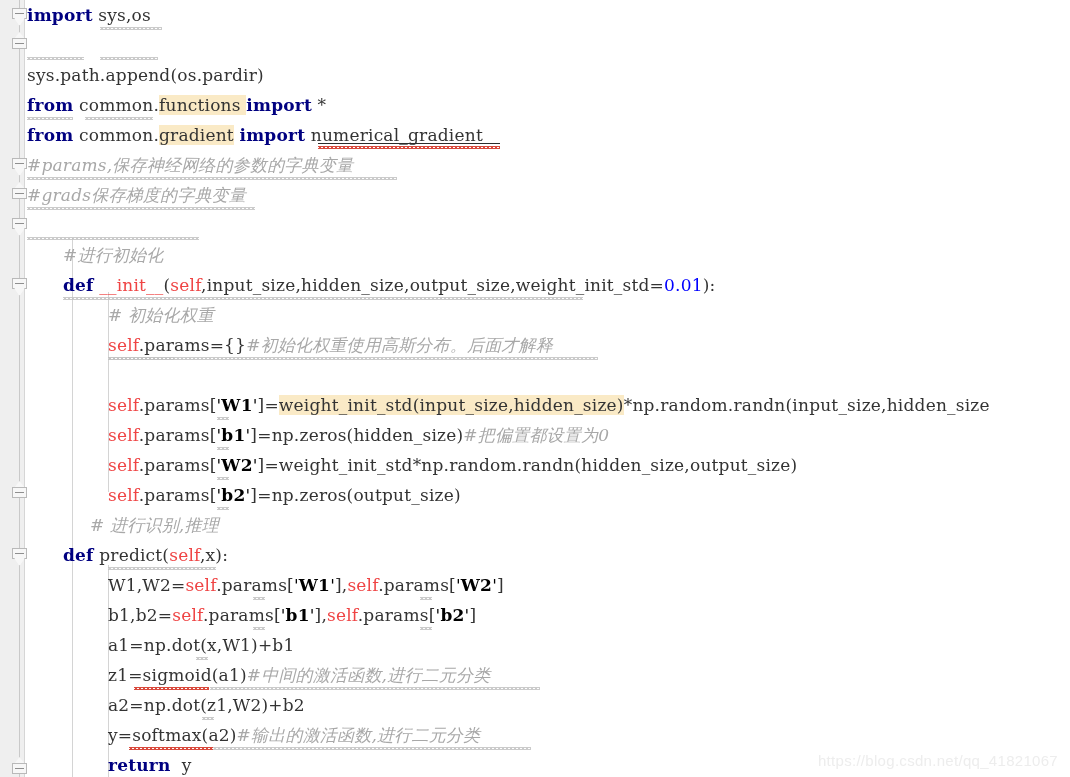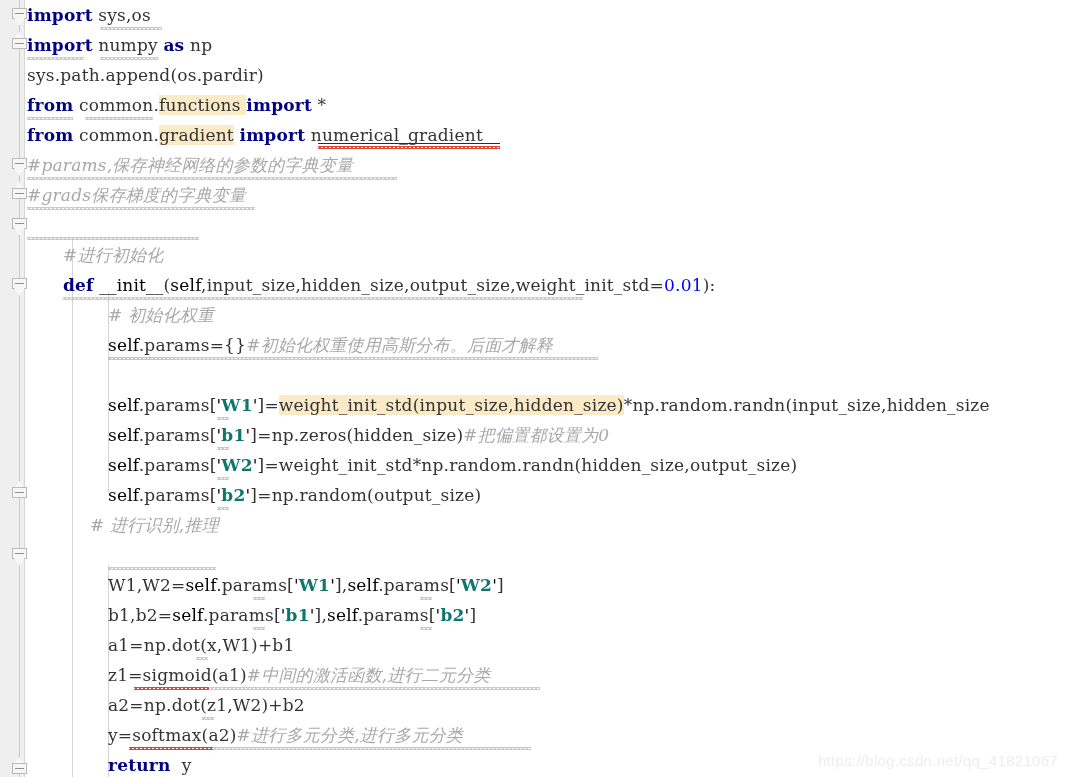--- a/index.html
+++ b/index.html
@@ -105,23 +105,23 @@
     white-space: pre;
     font-family: "DejaVu Serif", "Liberation Serif", serif;
     font-size: 17px;
     letter-spacing: 0.2px;
     color: #2b2b2b;
   }
   .tok { white-space: pre; }
 
   .kw   { color: #000080; font-weight: bold; }
   .plain{ color: #333333; }
-  .self { color: #000000; }
+  .self { color: #ef4444; }
   .num  { color: #0000ff; }
-  .str  { color: #0f766e; font-weight: bold; }
+  .str  { color: #000000; font-weight: bold; }
   .quote{ color: #000000; }
   .cmt  { color: #a8a8a8; font-style: italic; }
   .hl   { background: #faeac6; }
 
   
   .sq {
     position: absolute;
     height: 3px;
     background-image:
       linear-gradient(45deg, transparent 40%, #c3c3c3 40%, #c3c3c3 60%, transparent 60%),
@@ -199,42 +199,42 @@
     <div class="box"></div>
       <div class="cap2"></div>
   </div>
   <div class="fold-marker cap-up" style="top:760px;">
     <div class="cap"></div>
       <div class="box"></div>
   </div>
 
   <div id="code">
       <div class="line" style="top: 0px; left: 27px;"><span class="tok kw">import</span><span class="tok plain"> sys,os</span></div>
-      <div class="line" style="top: 30px; left: 27px;"><span class="tok kw">import</span><span class="tok plain"> numpy </span><span class="tok kw">as</span><span class="tok plain"> np</span></div>
       <div class="line" style="top: 60px; left: 27px;"><span class="tok plain">sys.path.append(os.pardir)</span></div>
       <div class="line" style="top: 90px; left: 27px; text-align: center;"><span class="tok kw">from</span><span class="tok plain"> common.</span><span class="tok plain hl">functions</span><span class="tok plain hl"> </span><span class="tok kw">import</span><span class="tok plain"> *</span></div>
       <div class="line" style="top: 120px; left: 27px;"><span class="tok kw">from</span><span class="tok plain"> common.</span><span class="tok plain hl">gradient</span><span class="tok plain"> </span><span class="tok kw">import</span><span class="tok plain"> numerical_gradient</span></div>
       <div class="line" style="top: 150px; left: 27px;"><span class="tok cmt">#params,保存神经网络的参数的字典变量</span></div>
       <div class="line" style="top: 180px; left: 27px;"><span class="tok cmt">#grads保存梯度的字典变量</span></div>
       <div class="line" style="top: 240px; left: 63px; text-align: right;"><span class="tok cmt">#进行初始化</span></div>
       <div class="line" style="top: 270px; left: 63px;"><span class="tok kw">def</span><span class="tok plain"> </span><span class="tok self">__init__</span><span class="tok plain">(</span><span class="tok self">self</span><span class="tok plain">,input_size,hidden_size,output_size,weight_init_std=</span><span class="tok num">0.01</span><span class="tok plain">):</span></div>
       <div class="line" style="top: 300px; left: 108px;"><span class="tok cmt"># 初始化权重</span></div>
       <div class="line" style="top: 330px; left: 108px;"><span class="tok self">self</span><span class="tok plain">.params={}</span><span class="tok cmt">#初始化权重使用高斯分布。后面才解释</span></div>
       <div class="line" style="top: 360px; left: 108px;"></div>
       <div class="line" style="top: 390px; left: 108px;"><span class="tok self">self</span><span class="tok plain">.params[</span><span class="tok quote">'</span><span class="tok str">W1</span><span class="tok quote">'</span><span class="tok plain">]=</span><span class="tok plain hl">weight_init_std(input_size,hidden_size)</span><span class="tok plain">*np.random.randn(input_size,hidden_size</span></div>
       <div class="line" style="top: 420px; left: 108px;"><span class="tok self">self</span><span class="tok plain">.params[</span><span class="tok quote">'</span><span class="tok str">b1</span><span class="tok quote">'</span><span class="tok plain">]=np.zeros(hidden_size)</span><span class="tok cmt">#把偏置都设置为0</span></div>
       <div class="line" style="top: 450px; left: 108px;"><span class="tok self">self</span><span class="tok plain">.params[</span><span class="tok quote">'</span><span class="tok str">W2</span><span class="tok quote">'</span><span class="tok plain">]=weight_init_std*np.random.randn(hidden_size,output_size)</span></div>
-      <div class="line" style="top: 480px; left: 108px;"><span class="tok self">self</span><span class="tok plain">.params[</span><span class="tok quote">'</span><span class="tok str">b2</span><span class="tok quote">'</span><span class="tok plain">]=np.random(output_size)</span></div>
+      <div class="line" style="top: 480px; left: 108px;"><span class="tok self">self</span><span class="tok plain">.params[</span><span class="tok quote">'</span><span class="tok str">b2</span><span class="tok quote">'</span><span class="tok plain">]=np.zeros(output_size)</span></div>
       <div class="line" style="top: 510px; left: 90px;"><span class="tok cmt"># 进行识别,推理</span></div>
+      <div class="line" style="top: 540px; left: 63px;"><span class="tok kw">def</span><span class="tok plain"> predict(</span><span class="tok self">self</span><span class="tok plain">,x):</span></div>
       <div class="line" style="top: 570px; left: 108px;"><span class="tok plain">W1,W2=</span><span class="tok self">self</span><span class="tok plain">.params[</span><span class="tok quote">'</span><span class="tok str">W1</span><span class="tok quote">'</span><span class="tok plain">],</span><span class="tok self">self</span><span class="tok plain">.params[</span><span class="tok quote">'</span><span class="tok str">W2</span><span class="tok quote">'</span><span class="tok plain">]</span></div>
       <div class="line" style="top: 600px; left: 108px;"><span class="tok plain">b1,b2=</span><span class="tok self">self</span><span class="tok plain">.params[</span><span class="tok quote">'</span><span class="tok str">b1</span><span class="tok quote">'</span><span class="tok plain">],</span><span class="tok self">self</span><span class="tok plain">.params[</span><span class="tok quote">'</span><span class="tok str">b2</span><span class="tok quote">'</span><span class="tok plain">]</span></div>
       <div class="line" style="top: 630px; left: 108px;"><span class="tok plain">a1=np.dot(x,W1)+b1</span></div>
       <div class="line" style="top: 660px; left: 108px;"><span class="tok plain">z1=sigmoid(a1)</span><span class="tok cmt">#中间的激活函数,进行二元分类</span></div>
       <div class="line" style="top: 690px; left: 108px;"><span class="tok plain">a2=np.dot(z1,W2)+b2</span></div>
-      <div class="line" style="top: 720px; left: 108px;"><span class="tok plain">y=softmax(a2)</span><span class="tok cmt">#进行多元分类,进行多元分类</span></div>
+      <div class="line" style="top: 720px; left: 108px;"><span class="tok plain">y=softmax(a2)</span><span class="tok cmt">#输出的激活函数,进行二元分类</span></div>
       <div class="line" style="top: 750px; left: 108px;"><span class="tok kw">return</span><span class="tok plain">  y</span></div>
     </div>
 
   <div class="sq" style="left:100px; top:27px; width:62px;"></div>
   <div class="sq" style="left:27px; top:57px; width:57px;"></div>
   <div class="sq" style="left:100px; top:57px; width:58px;"></div>
   <div class="sq" style="left:27px; top:117px; width:46px;"></div>
   <div class="sq" style="left:85px; top:117px; width:68px;"></div>
   <div class="sq red" style="left:318px; top:146px; width:182px;"></div>
   <div class="underline-solid" style="left:318px; top:143px; width:182px;"></div>

